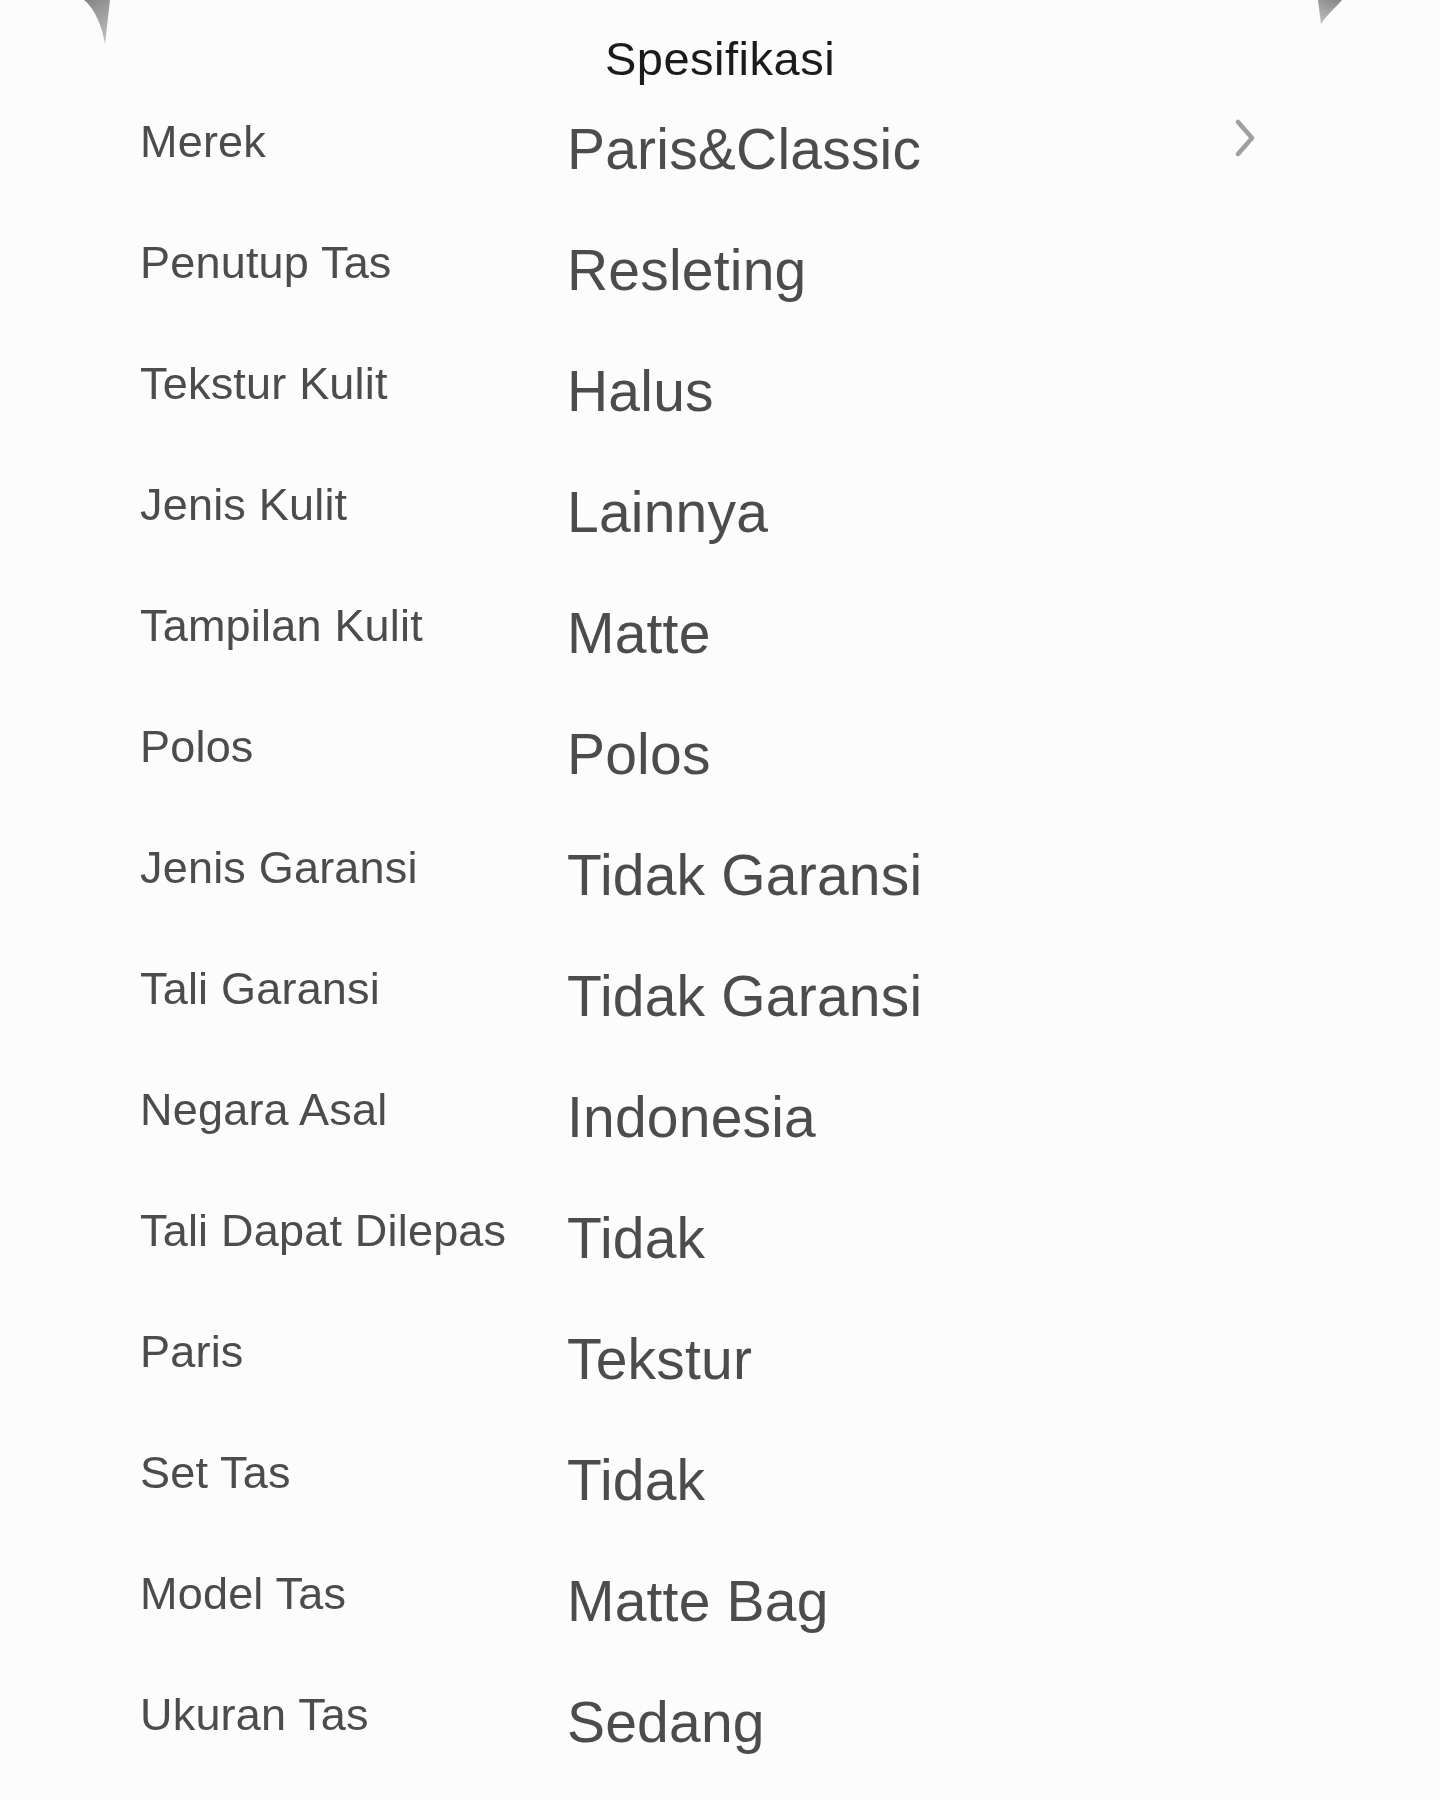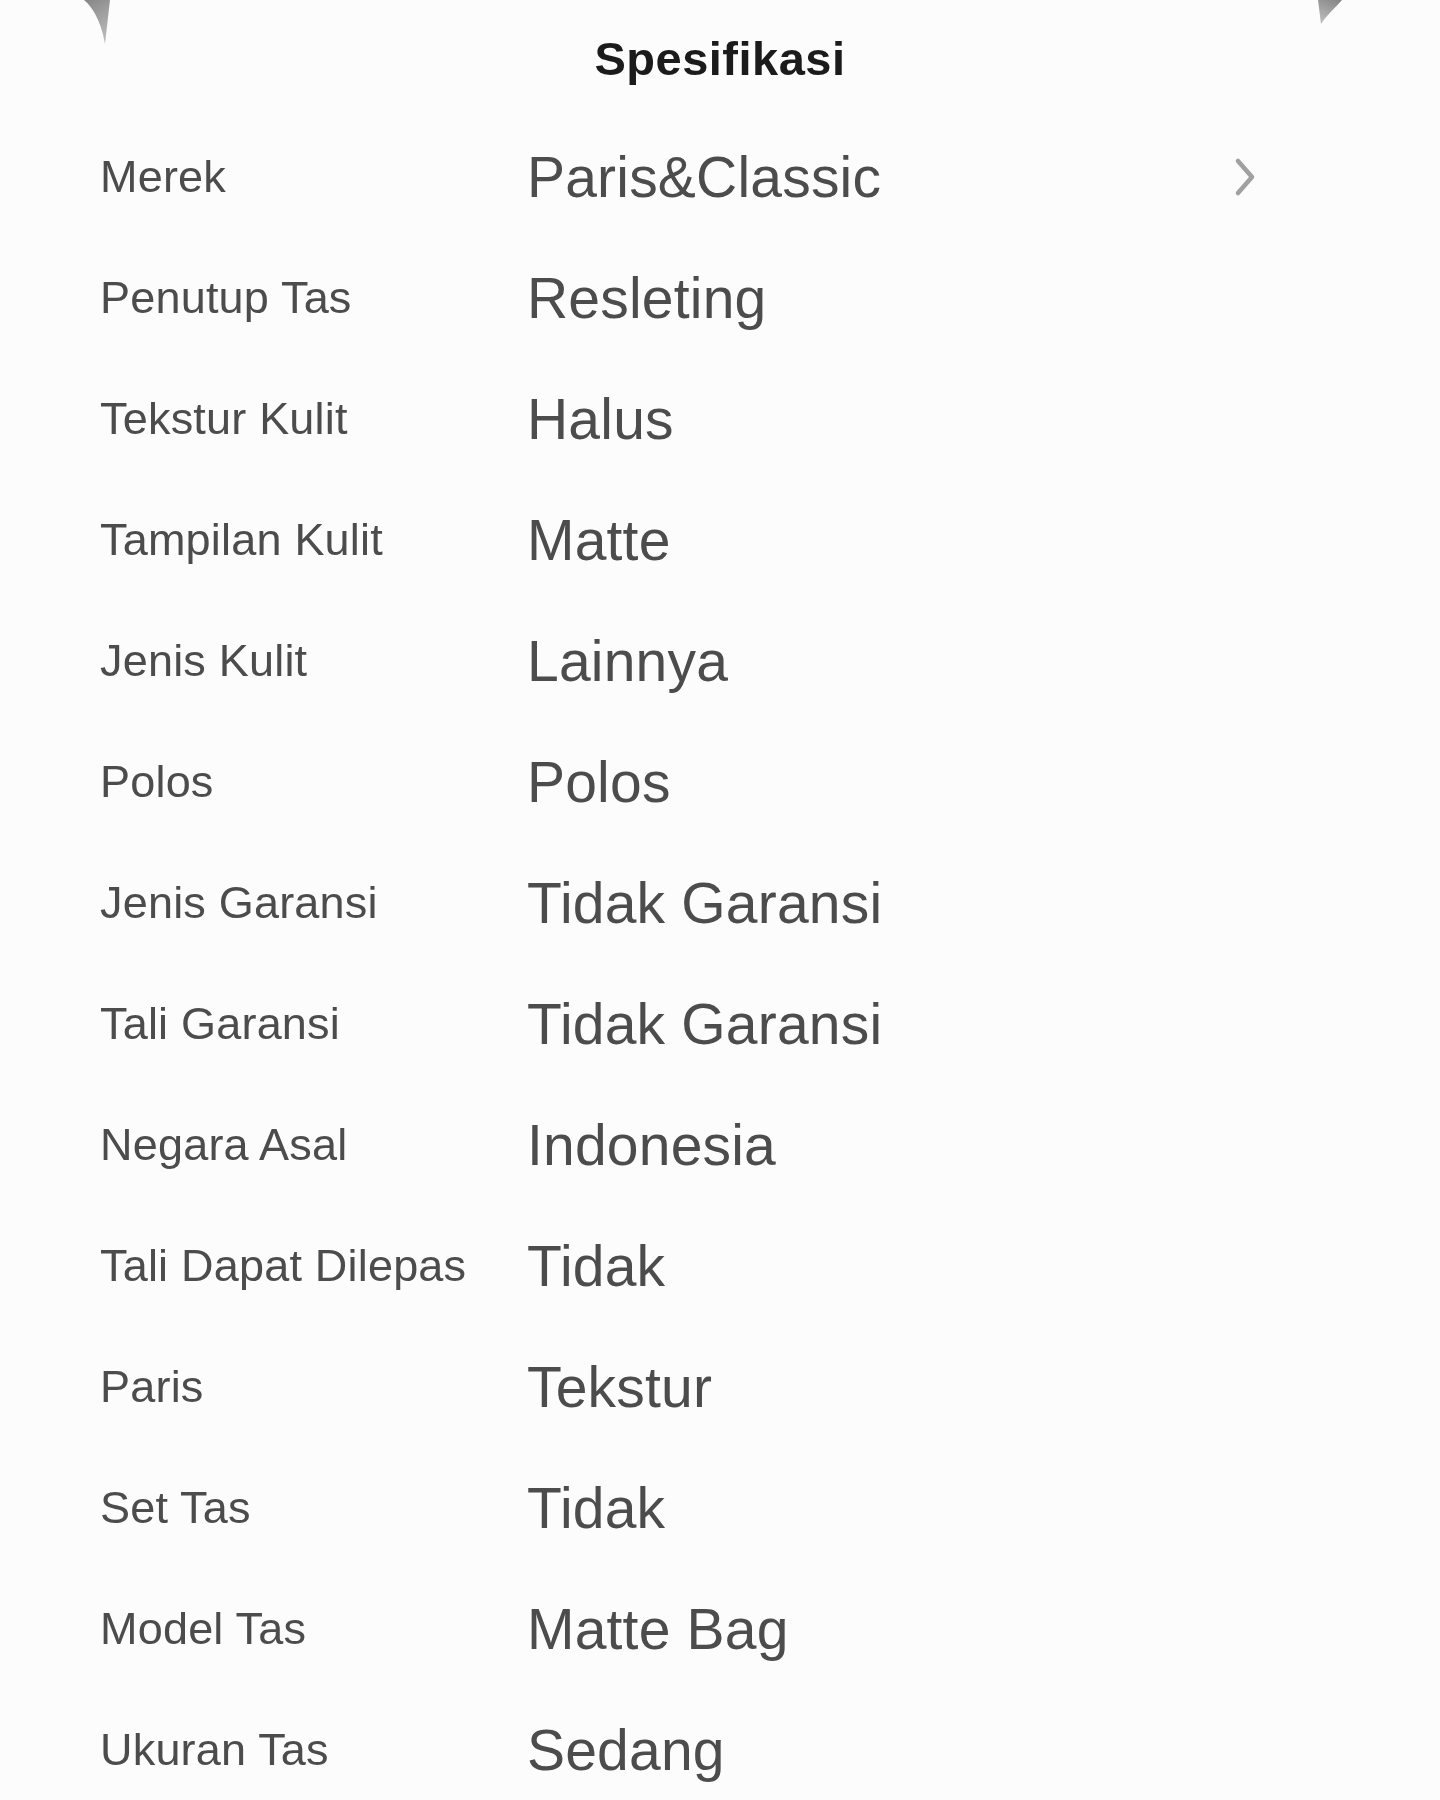--- a/index.html
+++ b/index.html
@@ -19,31 +19,31 @@
   .corner-curl.left{left:84px;}
   .corner-curl.right{left:1312px;}
   .header{
     height:116px;
     display:flex;
     align-items:center;
     justify-content:center;
   }
   .page-title{
     font-size:47px;
-    font-weight:700;
+    font-weight:400;
     color:var(--title);
     letter-spacing:0.5px;
   }
   .spec-list{width:100%;}
   .row{
     height:121px;
     display:flex;
-    align-items:center;
     padding-left:100px;
     position:relative;
+    margin-left:40px;
   }
   .label{
     width:427px;
     flex:0 0 427px;
     font-size:45px;
     font-weight:400;
     color:var(--text);
     letter-spacing:0.2px;
     white-space:nowrap;
   }
@@ -109,27 +109,27 @@
     <div class="label">Penutup Tas</div>
     <div class="value">Resleting</div>
   </div>
 
   <div class="row">
     <div class="label">Tekstur Kulit</div>
     <div class="value">Halus</div>
   </div>
 
   <div class="row">
-    <div class="label">Tampilan Kulit</div>
-    <div class="value">Matte</div>
+    <div class="label">Jenis Kulit</div>
+    <div class="value">Lainnya</div>
   </div>
 
   <div class="row">
-    <div class="label">Jenis Kulit</div>
-    <div class="value">Lainnya</div>
+    <div class="label">Tampilan Kulit</div>
+    <div class="value">Matte</div>
   </div>
 
   <div class="row">
     <div class="label">Polos</div>
     <div class="value">Polos</div>
   </div>
 
   <div class="row">
     <div class="label">Jenis Garansi</div>
     <div class="value">Tidak Garansi</div>

